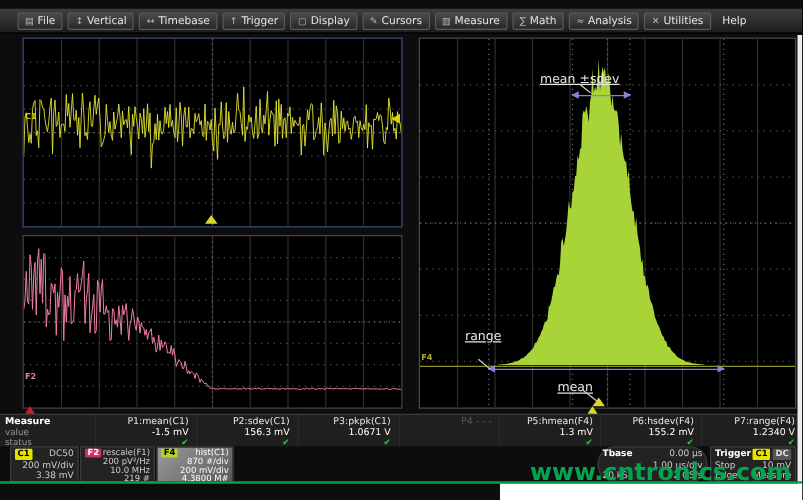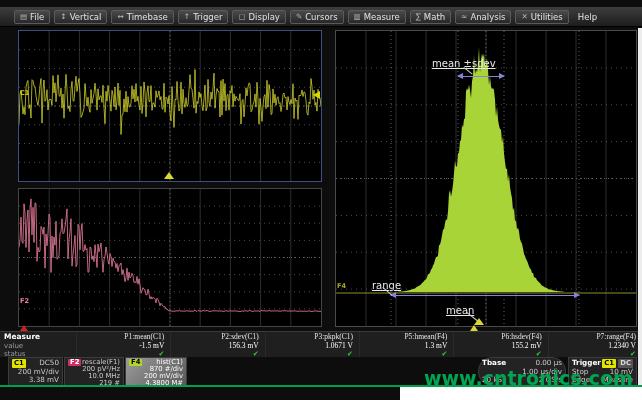--- a/index.html
+++ b/index.html
@@ -32,21 +32,21 @@
   .tri-up{position:absolute;width:0;height:0;border-left:5px solid transparent;
       border-right:5px solid transparent;border-bottom:7px solid #d8d830;z-index:7;}
   .tri-left{position:absolute;width:0;height:0;border-top:4px solid transparent;
       border-bottom:4px solid transparent;border-right:7px solid #d8d800;z-index:7;}
   
   #mtable{position:absolute;left:0;top:331px;width:642px;height:26px;background:#1f1f1f;
           border-top:1px solid #3a3a3a;display:flex;box-sizing:border-box;}
   #mlabels{width:76px;padding:1px 0 0 4px;box-sizing:border-box;}
   #mlabels .r0{font-size:7.5px;font-weight:bold;color:#fff;line-height:8.5px;}
   #mlabels .r1,#mlabels .r2{font-size:7px;color:#9a9a9a;line-height:8px;}
-  .mcol{flex:1;text-align:right;padding:1px 6px 0 0;border-left:1px solid #2a2a2a;box-sizing:border-box;font-family:Liberation Serif, serif;}
+  .mcol{flex:1;text-align:right;padding:1px 6px 0 0;border-left:1px solid #2a2a2a;box-sizing:border-box;}
   .mname{font-size:7.5px;color:#e6e6e6;line-height:8.5px;white-space:nowrap;}
   .mval{font-size:7.5px;color:#fff;line-height:8px;}
   .mcheck{font-size:7px;color:#2ecc2e;line-height:8px;}
   .mcol.dim .mname{color:#595959;}
   
   .dbox{position:absolute;top:357px;height:29px;background:#232323;border:1px solid #3c3c3c;
         box-sizing:border-box;padding:1px 3px;font-size:6.8px;line-height:7px;color:#ccc;}
   .dbox .hdr{display:flex;justify-content:space-between;align-items:center;}
   .dline{text-align:right;white-space:nowrap;}
   .badge{display:inline-block;padding:0 2px;font-weight:bold;font-size:6.8px;border-radius:1px;}
@@ -200,21 +200,21 @@
         <line x1="168" y1="0" x2="168" y2="295" stroke="#8a8ab0" stroke-dasharray="1 3" opacity="0.7"></line>
         <line x1="243" y1="0" x2="243" y2="295" stroke="#8a8ab0" stroke-dasharray="1 3" opacity="0.7"></line>
         <line x1="0" y1="262" x2="300" y2="262" stroke="#8f8f2a" stroke-width="1"></line>
         <path d="M0,261 L0,261.0 L1,261.0 L2,261.0 L3,261.0 L4,261.0 L5,261.0 L6,261.0 L7,261.0 L8,261.0 L9,261.0 L10,261.0 L11,261.0 L12,261.0 L13,261.0 L14,261.0 L15,261.0 L16,261.0 L17,261.0 L18,261.0 L19,261.0 L20,261.0 L21,261.0 L22,261.0 L23,261.0 L24,261.0 L25,261.0 L26,261.0 L27,261.0 L28,261.0 L29,261.0 L30,261.0 L31,261.0 L32,261.0 L33,261.0 L34,261.0 L35,261.0 L36,261.0 L37,261.0 L38,261.0 L39,261.0 L40,261.0 L41,261.0 L42,261.0 L43,261.0 L44,261.0 L45,261.0 L46,261.0 L47,261.0 L48,261.0 L49,261.0 L50,261.0 L51,261.0 L52,261.0 L53,261.0 L54,261.0 L55,261.0 L56,261.0 L57,261.0 L58,261.0 L59,261.0 L60,261.0 L61,261.0 L62,261.0 L63,260.6 L64,260.5 L65,260.5 L66,260.4 L67,260.3 L68,260.2 L69,260.1 L70,259.9 L71,259.7 L72,259.4 L73,259.3 L74,258.9 L75,258.8 L76,258.2 L77,258.1 L78,257.7 L79,257.4 L80,256.6 L81,255.8 L82,255.3 L83,255.1 L84,254.0 L85,253.5 L86,252.0 L87,251.2 L88,250.3 L89,248.7 L90,248.4 L91,246.3 L92,243.2 L93,243.1 L94,241.4 L95,238.5 L96,237.5 L97,234.4 L98,232.8 L99,229.0 L100,226.1 L101,226.1 L102,224.6 L103,214.2 L104,213.5 L105,209.7 L106,204.5 L107,198.6 L108,198.3 L109,192.2 L110,187.9 L111,189.3 L112,180.4 L113,162.8 L114,159.1 L115,165.7 L116,160.6 L117,153.5 L118,142.3 L119,129.6 L120,135.7 L121,135.2 L122,122.5 L123,121.5 L124,110.0 L125,109.3 L126,93.5 L127,96.8 L128,88.3 L129,87.3 L130,60.5 L131,57.2 L132,59.3 L133,53.5 L134,59.0 L135,67.0 L136,50.5 L137,44.7 L138,23.7 L139,43.4 L140,38.1 L141,41.6 L142,33.6 L143,16.0 L144,41.8 L145,29.1 L146,22.5 L147,26.5 L148,22.5 L149,35.6 L150,33.5 L151,27.4 L152,38.9 L153,54.2 L154,45.0 L155,55.5 L156,58.0 L157,57.0 L158,59.1 L159,68.8 L160,85.7 L161,75.5 L162,88.8 L163,94.6 L164,98.2 L165,98.4 L166,111.7 L167,104.9 L168,122.8 L169,131.1 L170,138.1 L171,137.5 L172,150.5 L173,143.1 L174,156.1 L175,162.2 L176,167.3 L177,179.5 L178,176.2 L179,189.9 L180,189.5 L181,198.4 L182,196.6 L183,200.4 L184,208.3 L185,210.7 L186,212.7 L187,217.6 L188,222.7 L189,225.1 L190,228.1 L191,229.7 L192,232.2 L193,235.2 L194,237.5 L195,238.5 L196,241.9 L197,241.7 L198,246.2 L199,246.4 L200,246.9 L201,249.2 L202,250.1 L203,251.6 L204,251.8 L205,253.8 L206,254.4 L207,255.3 L208,255.5 L209,256.4 L210,256.7 L211,257.1 L212,257.9 L213,258.4 L214,258.3 L215,258.8 L216,259.0 L217,259.3 L218,259.6 L219,259.7 L220,259.8 L221,259.9 L222,260.2 L223,260.2 L224,260.3 L225,260.4 L226,260.6 L227,260.6 L228,261.0 L229,261.0 L230,261.0 L231,261.0 L232,261.0 L233,261.0 L234,261.0 L235,261.0 L236,261.0 L237,261.0 L238,261.0 L239,261.0 L240,261.0 L241,261.0 L242,261.0 L243,261.0 L244,261.0 L245,261.0 L246,261.0 L247,261.0 L248,261.0 L249,261.0 L250,261.0 L251,261.0 L252,261.0 L253,261.0 L254,261.0 L255,261.0 L256,261.0 L257,261.0 L258,261.0 L259,261.0 L260,261.0 L261,261.0 L262,261.0 L263,261.0 L264,261.0 L265,261.0 L266,261.0 L267,261.0 L268,261.0 L269,261.0 L270,261.0 L271,261.0 L272,261.0 L273,261.0 L274,261.0 L275,261.0 L276,261.0 L277,261.0 L278,261.0 L279,261.0 L280,261.0 L281,261.0 L282,261.0 L283,261.0 L284,261.0 L285,261.0 L286,261.0 L287,261.0 L288,261.0 L289,261.0 L290,261.0 L291,261.0 L292,261.0 L293,261.0 L294,261.0 L295,261.0 L296,261.0 L297,261.0 L298,261.0 L299,261.0 L300,261.0 L300,261 Z" fill="#a8d437"></path>
       </svg>
     <div class="edge-label" style="left:1px;top:251px;color:#aaa82a;">F4</div>
     <div class="ann" style="left:96px;top:27px;">mean ±sdev</div>
     <div class="conn" style="left:128px;top:36px;width:11px;transform:rotate(38deg);"></div>
     <div class="h-arrow" style="left:122px;top:45px;width:46px;"></div>
     <div class="h-arrow" style="left:55px;top:264px;width:188px;"></div>
-    <div class="ann" style="left:36px;top:249px;">range</div>
+    <div class="ann" style="left:36px;top:233px;">range</div>
     <div class="conn" style="left:47px;top:256px;width:12px;transform:rotate(40deg);"></div>
     <div class="ann" style="left:110px;top:274px;">mean</div>
     <div class="conn" style="left:131px;top:281px;width:14px;transform:rotate(38deg);"></div>
     <div class="tri-up" style="left:138px;top:287px;"></div>
   </div>
 
   <div class="tri-up" style="left:20px;top:325px;border-bottom-color:#cc2222;border-left-width:4px;border-right-width:4px;border-bottom-width:6px;"></div>
   <div class="tri-up" style="left:470px;top:325px;border-left-width:4px;border-right-width:4px;border-bottom-width:6px;"></div>
 
   <div id="mtable">
@@ -230,20 +230,25 @@
     </div>
     <div class="mcol">
       <div class="mname">P2:sdev(C1)</div>
       <div class="mval">156.3 mV</div>
       <div class="mcheck">✔</div>
     </div>
     <div class="mcol">
       <div class="mname">P3:pkpk(C1)</div>
       <div class="mval">1.0671 V</div>
       <div class="mcheck">✔</div>
+    </div>
+    <div class="mcol dim">
+      <div class="mname">P4 - - -</div>
+      <div class="mval"></div>
+      <div class="mcheck"></div>
     </div>
     <div class="mcol">
       <div class="mname">P5:hmean(F4)</div>
       <div class="mval">1.3 mV</div>
       <div class="mcheck">✔</div>
     </div>
     <div class="mcol">
       <div class="mname">P6:hsdev(F4)</div>
       <div class="mval">155.2 mV</div>
       <div class="mcheck">✔</div>

